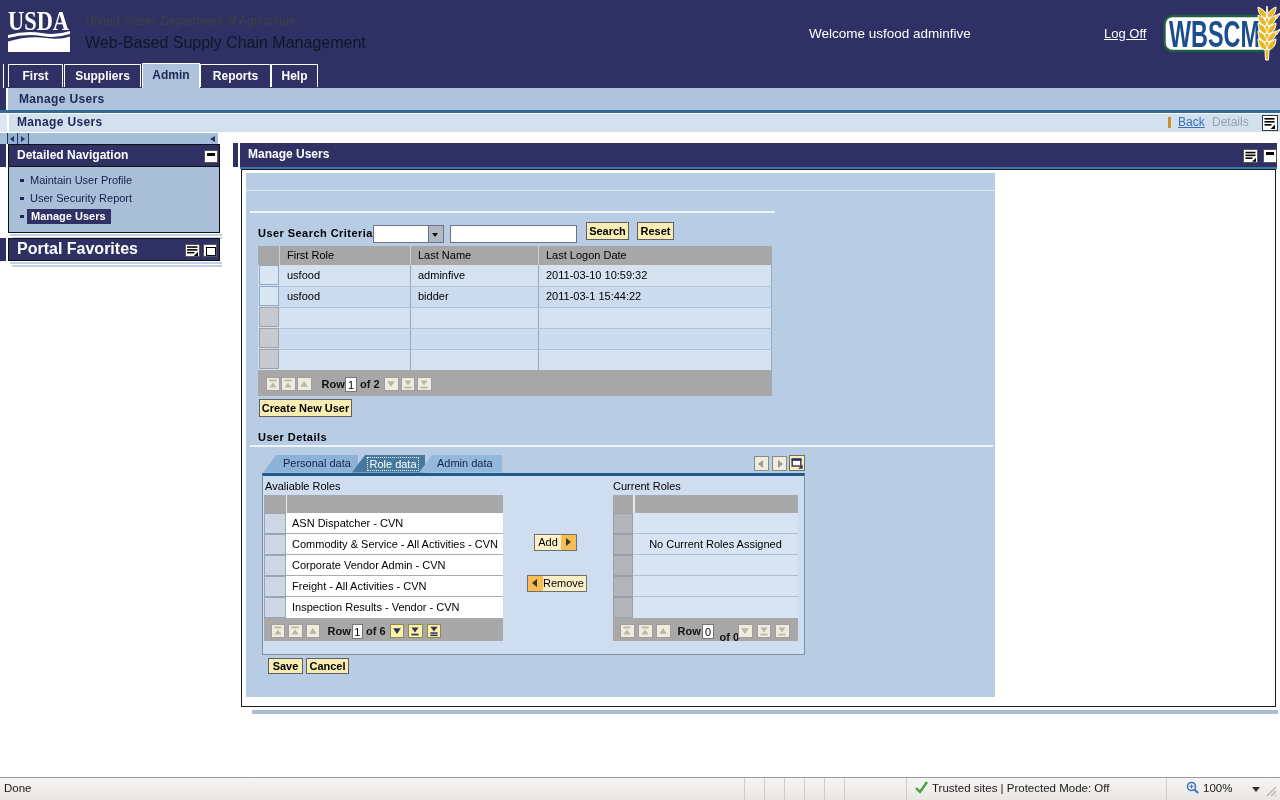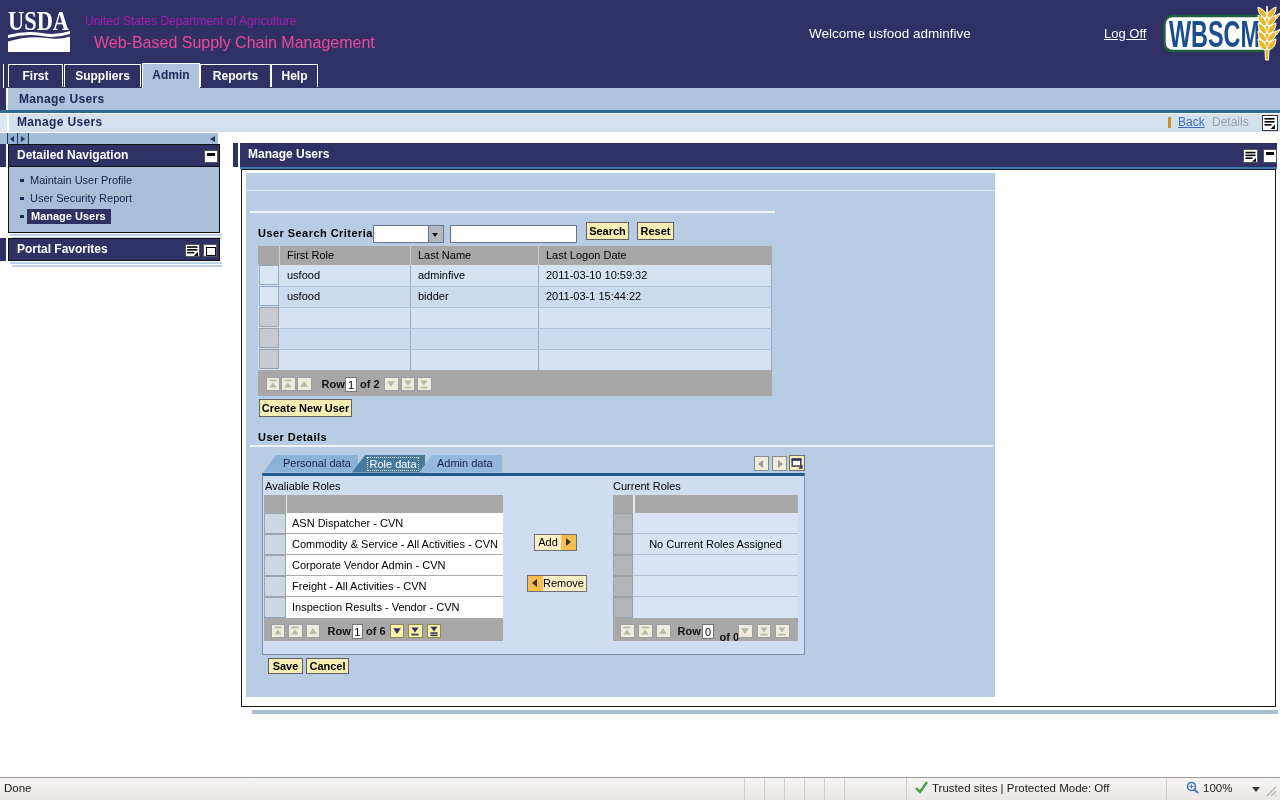--- a/index.html
+++ b/index.html
@@ -15,22 +15,22 @@
 </style></head><body>
 
 <div class="a nv" style="left:0;top:0;width:1280px;height:64px"></div>
 <div class="a" style="left:8px;top:9px">
 <svg width="62" height="44" viewBox="0 0 62 44">
 <text x="0" y="21" font-family="Liberation Serif,serif" font-weight="bold" font-size="28" fill="#fff" textLength="61" lengthAdjust="spacingAndGlyphs">USDA</text>
 <path d="M0,26 Q18,21 34,24 Q48,26.5 62,22 L62,25 Q48,29.5 34,27 Q18,24 0,29 Z" fill="#fff"></path>
 <path d="M0,32.5 Q20,26.5 38,29 Q52,31 62,27.5 L62,43 L0,43 Z" fill="#fff"></path>
 </svg>
   </div>
-<div class="a" style="left:85px;top:14px;font-size:12px;color:#a21caf">United States Department of Agriculture</div>
-<div class="a" style="left:94px;top:34px;font-size:16px;color:#ec4899">Web-Based Supply Chain Management</div>
+<div class="a" style="left:85px;top:14px;font-size:12px;color:#404040">United States Department of Agriculture</div>
+<div class="a" style="left:85px;top:34px;font-size:16px;color:#0f172a">Web-Based Supply Chain Management</div>
 <div class="a" style="left:809px;top:26px;font-size:13.5px;color:#fff">Welcome usfood adminfive</div>
 <div class="a" style="left:1104px;top:26px;font-size:13px;color:#fff;text-decoration:underline">Log Off</div>
 <div class="a" style="left:1163px;top:2px">
 <svg width="118" height="60" viewBox="0 0 118 60">
 <rect x="1.5" y="14" width="110" height="35" rx="8" fill="#fff" stroke="#1E6040" stroke-width="2.4"></rect>
 <g transform="scale(1,1.32)">
         <text x="6" y="33.8" font-family="Liberation Sans,sans-serif" font-weight="bold" font-size="28" fill="#1A4E8C" textLength="91" lengthAdjust="spacingAndGlyphs">WBSCM</text>
       </g>
 <g stroke="#fff" stroke-width="1" fill="#EBB623">
 <path d="M102.5,58 C101.5,42 101.5,24 104,4 C106.5,24 106.5,42 105.5,58 Z"></path>
@@ -104,21 +104,21 @@
 <div class="a" style="left:20px;top:214.5px;width:3.5px;height:3.5px;background:#1C2758"></div>
 <div class="a" style="left:30px;top:174px;font-size:11px;color:#14204A">Maintain User Profile</div>
 <div class="a" style="left:30px;top:192px;font-size:11px;color:#14204A">User Security Report</div>
 <div class="a nv" style="left:27px;top:208.5px;width:84px;height:15px"></div>
 <div class="a b" style="left:31px;top:210px;font-size:11px;color:#fff">Manage Users</div>
 <div class="a" style="left:10px;top:233.5px;width:212px;height:2px;background:#BFD2E5"></div>
 <div class="a" style="left:12px;top:236.8px;width:210px;height:1.8px;background:#BFD2E5"></div>
 
 <div class="a nv" style="left:0;top:238px;width:6px;height:22.5px"></div>
 <div class="a nv" style="left:8px;top:238px;width:212px;height:22.5px;border:1px solid #111;box-sizing:border-box"></div>
-<div class="a b" style="left:17px;top:238px;font-size:12px;color:#fff;line-height:22px">Portal Favorites</div>
+<div class="a b" style="left:17px;top:238px;font-size:16px;color:#fff;line-height:22px">Portal Favorites</div>
 <div class="wic" style="left:185px;top:243.5px;width:14.5px;height:13.5px;border-color:#555">
 <svg width="12.5" height="11.5" viewBox="0 0 12 11">
       <g fill="#000">
         <rect x="1" y="1.2" width="10" height="1.5"></rect>
         <rect x="1" y="3.9" width="10" height="1.5"></rect>
         <rect x="1" y="6.6" width="7" height="1.5"></rect>
         <path d="M11.5,10.5 L7.5,10.5 L11.5,6.5 Z"></path>
       </g>
     </svg>
   </div>

